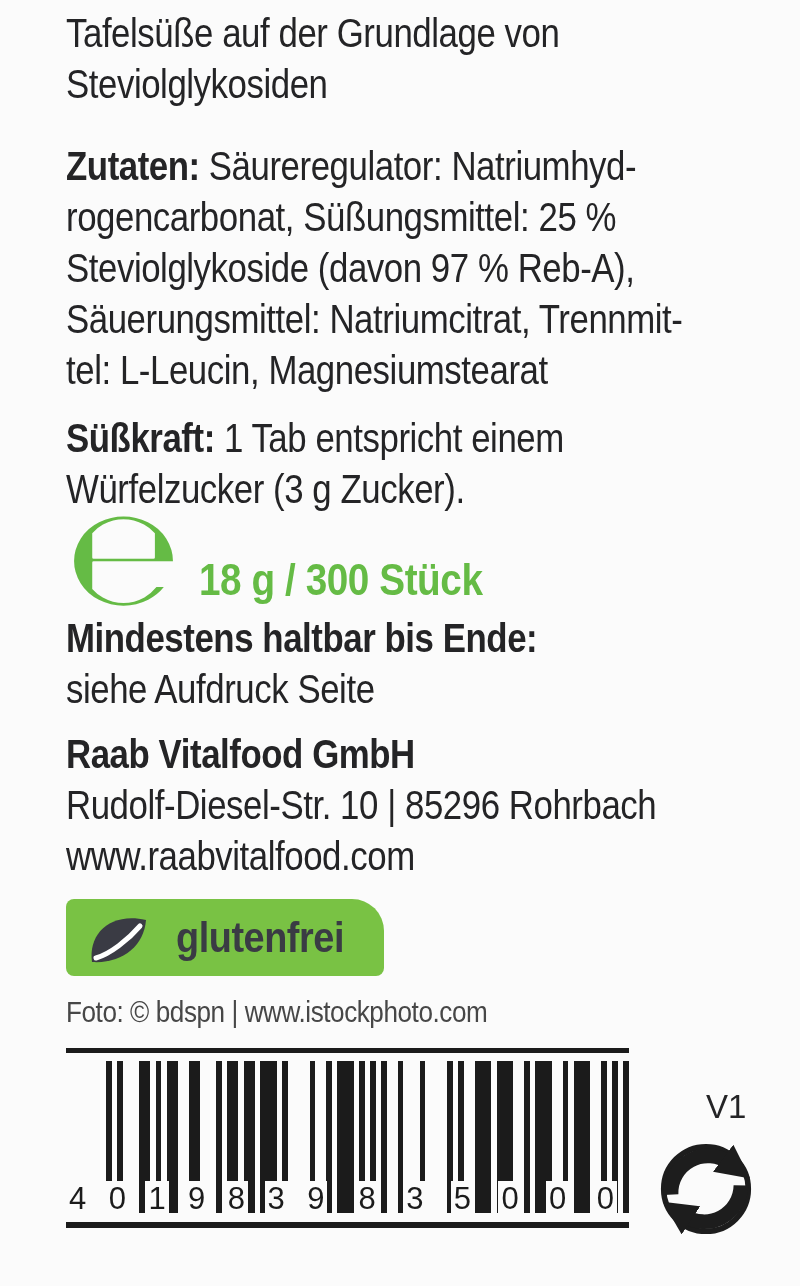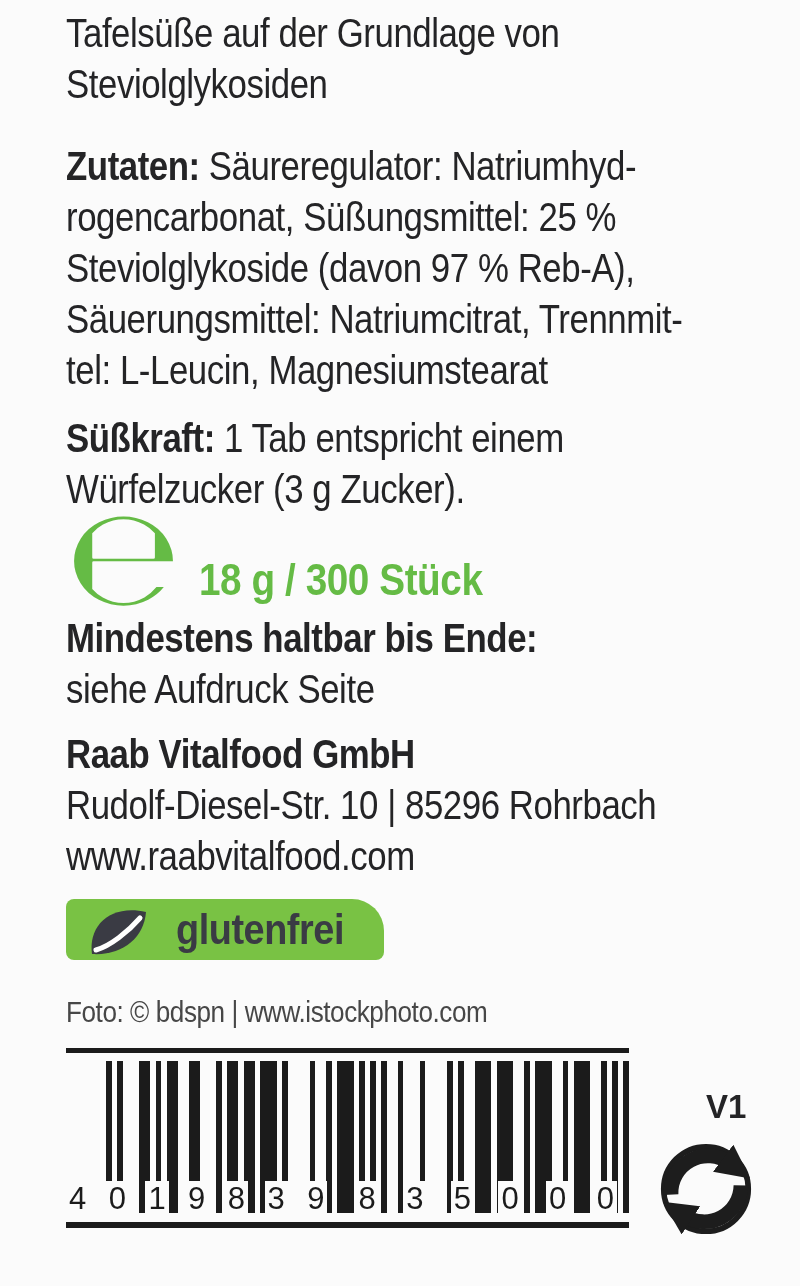--- a/index.html
+++ b/index.html
@@ -31,21 +31,21 @@
     color:var(--accent-green,#65bb45);
     margin-left:18px;padding-bottom:5px;
     transform:scaleX(.88);transform-origin:0 100%;letter-spacing:-.5px;
   }
 
   .mhd{top:613px;}
   .addr{top:729px;}
 
   .badges{top:899px;display:flex;}
   .badge{
-    width:318px;height:61px;
+    width:318px;height:77px;
     background:var(--badge-green,#79c244);
     border-radius:8px 32px 8px 8px;
     display:flex;align-items:center;
     margin-right:34px;
   }
   .leaf{width:64px;height:56px;margin-left:20px;flex:0 0 auto;}
   .badge-label{
     flex:1;text-align:center;
     font-size:43px;font-weight:700;letter-spacing:-.5px;
     color:var(--badge-text,#3a3b44);
@@ -67,21 +67,21 @@
     display:flex;align-items:flex-end;
   }
   .dgroup{flex:1;display:flex;justify-content:space-between;align-items:flex-end;}
   .dgroup.right{margin-left:28px;}
   .digits span{
     background:var(--background,#fbfbfb);
     font-size:31px;line-height:35px;padding:0 3px;
     color:var(--barcode-black,#1b1b1b);
   }
 
-  .vcode{top:1088px;left:706px;font-size:33px;font-weight:700;letter-spacing:0;}
+  .vcode{top:1088px;left:706px;font-size:33px;font-weight:400;letter-spacing:0;}
   .greendot{position:absolute;top:1143px;left:660px;width:92px;height:92px;}
 </style>
 </head>
 <body>
 
 <div class="block desc cond">
   <div class="line">Tafelsüße auf der Grundlage von</div>
   <div class="line">Steviolglykosiden</div>
 </div>
 

